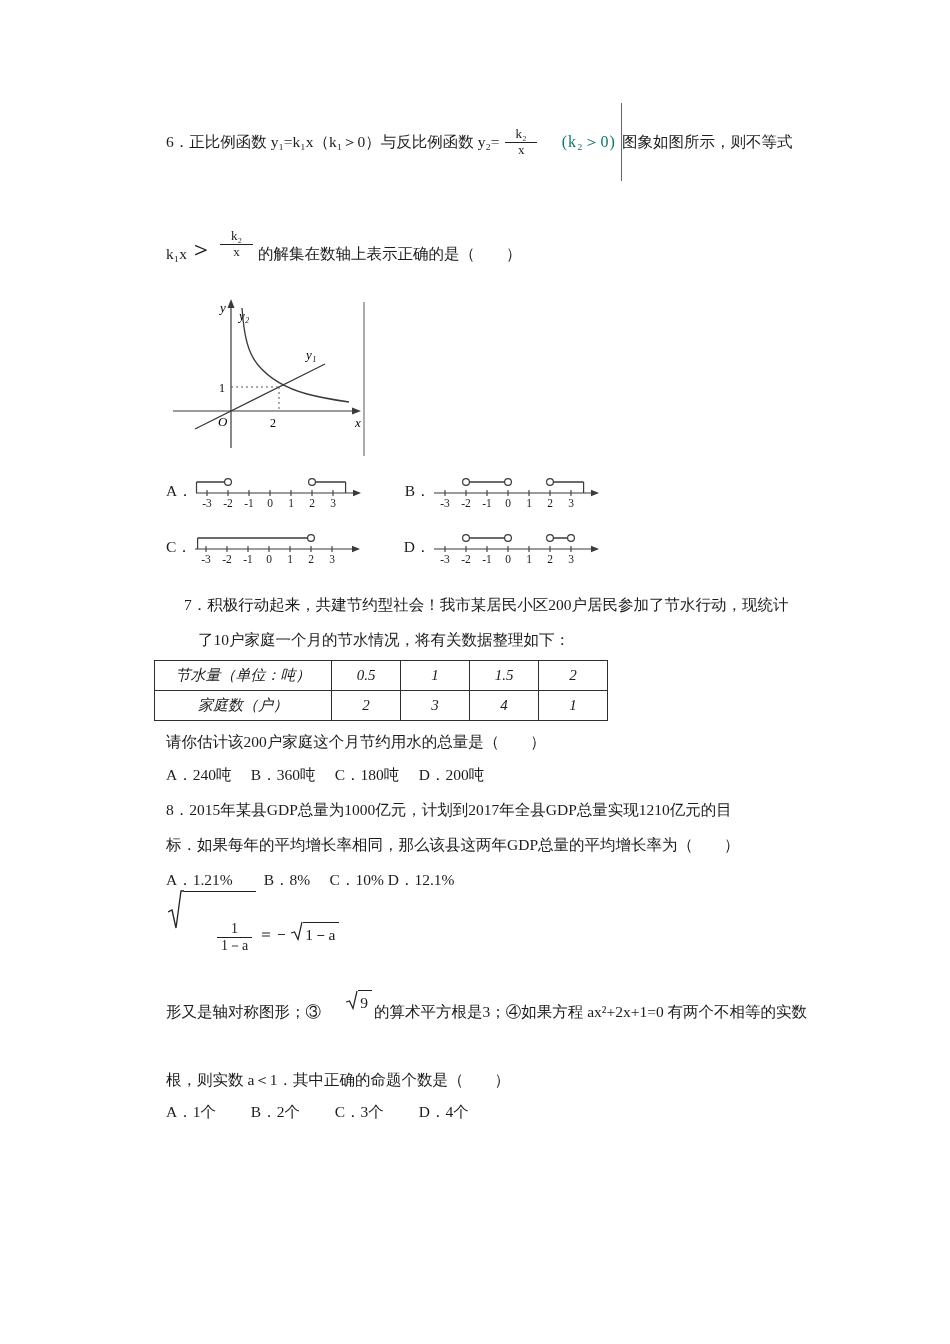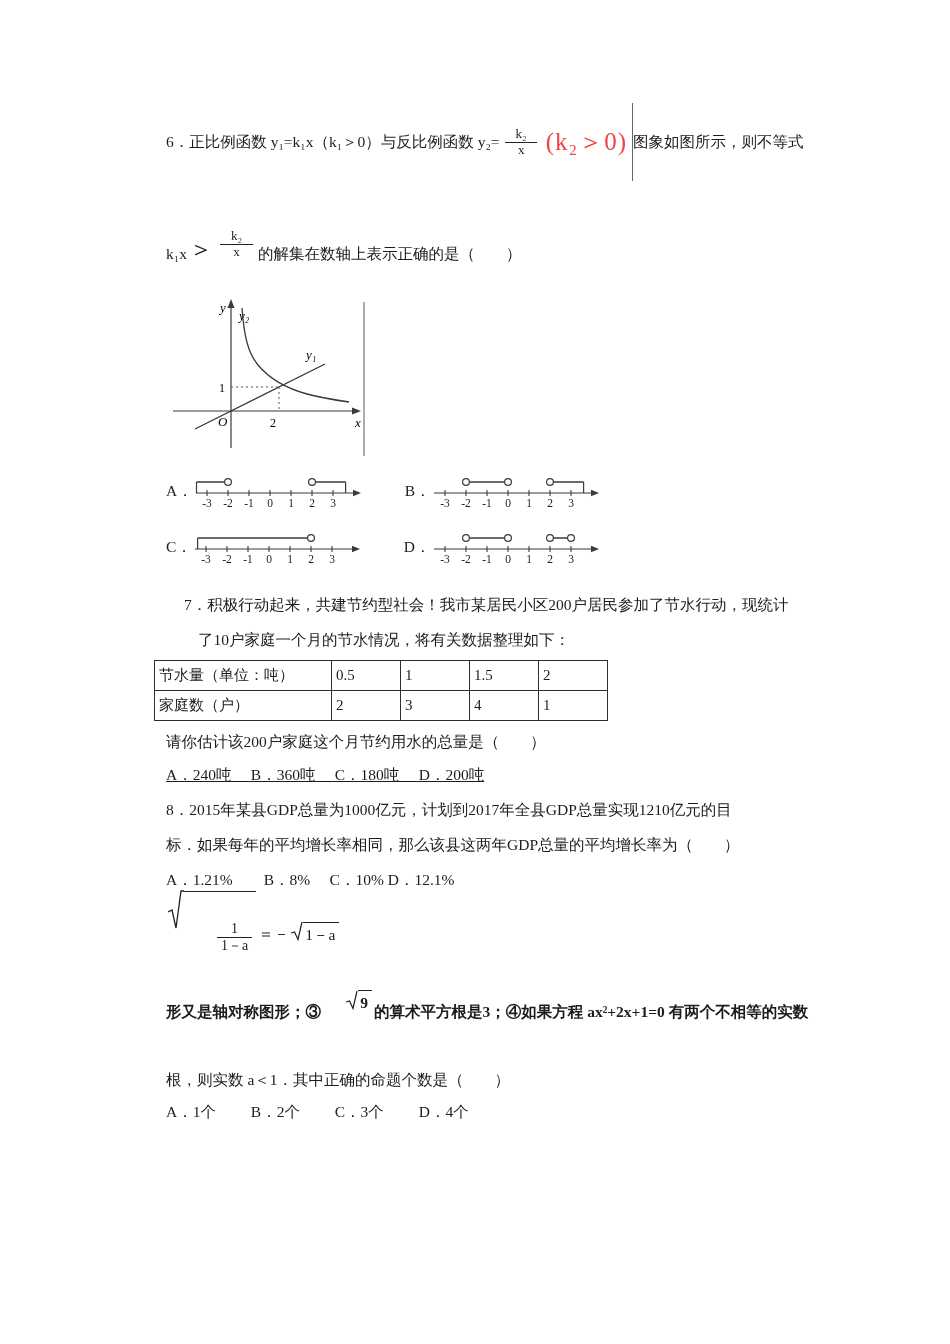--- a/index.html
+++ b/index.html
@@ -14,35 +14,35 @@
   .plain { position:absolute; white-space:pre; line-height:1.55; }
 
   
   .frac { display:inline-flex; flex-direction:column; align-items:center; line-height:1.15; text-align:center; margin:0 3px; }
   .frac .den { border-top:1.4px solid #222; }
   .frac-big { font-size:13px; }
   .frac-big .num, .frac-big .den { padding:0 13px; }
   .frac-sm { font-size:14px; margin:0; }
   .frac-sm .num, .frac-sm .den { padding:0 4px; }
 
-  .bigparen { font-size:25px; color:#ef4444; letter-spacing:1px; margin-left:3px; }
+  .bigparen { font-size:16px; color:#0f766e; letter-spacing:1px; margin-left:19px; }
   .vbar { width:1px; height:78px; background:#666; margin-left:5px; display:inline-block; }
   .gt-big { font-size:24px; padding:0 2px; position:relative; top:-4px; }
   .raised { position:relative; top:-10px; }
 
   
   .rad { display:inline-flex; align-items:flex-start; margin:0 2px; }
   .rad-body { border-top:1.4px solid #222; padding:0 4px 0 2px; margin-top:0.5px; }
   .rad svg { display:block; }
 
   
   table.datatable { border-collapse:collapse; }
   table.datatable td {
-    border:1.5px solid #2e2e2e; text-align:left; vertical-align:middle;
-    height:30px; font-size:15px; padding:0 4px;
+    border:1.5px solid #2e2e2e; text-align:center; vertical-align:middle;
+    height:30px; font-size:15px; padding:0 4px;font-style:italic;
   }
   table.datatable td.c0 { width:177px; }
   table.datatable td.cn { width:69px; }
 
   .opt-label { font-size:15.5px; }
   .spacer40 { display:inline-block; width:42px; }
   svg text { font-family:"Liberation Serif","DejaVu Serif",serif; }
   .axlabel { font-style:italic; }
 </style>
 </head>
@@ -219,21 +219,21 @@
       <td class="c0">家庭数（户）</td>
       <td class="cn">2</td>
       <td class="cn">3</td>
       <td class="cn">4</td>
       <td class="cn">1</td>
     </tr>
   </tbody>
     </table>
 
   <div class="plain" style="left:145px; top:730px;">请你估计该200户家庭这个月节约用水的总量是（　　）</div>
-  <div class="plain" style="left:145px; top:763px;text-decoration:underline;">A．240吨　 B．360吨 　C．180吨 　D．200吨</div>
+  <div class="plain" style="left:145px; top:763px;">A．240吨　 B．360吨 　C．180吨 　D．200吨</div>
 
   <div class="plain" style="left:145px; top:798px;">8．2015年某县GDP总量为1000亿元，计划到2017年全县GDP总量实现1210亿元的目</div>
   <div class="plain" style="left:145px; top:833px;">标．如果每年的平均增长率相同，那么该县这两年GDP总量的平均增长率为（　　）</div>
   <div class="plain" style="left:145px; top:868px;">A．1.21%　　B．8%　 C．10% D．12.1%</div>
 
   <div class="line" style="left:145px; top:903px; height:62px;">
     <span class="rad">
       <svg width="16" height="40" viewBox="0 0 16 40">
         <polyline points="0,22 4,20 8,38 13,1 16,1" fill="none" stroke="#222" stroke-width="1.3"></polyline>
       </svg>
@@ -246,21 +246,21 @@
     </span>
     <span>＝－</span>
     <span class="rad">
       <svg width="12" height="20" viewBox="0 0 12 20">
         <polyline points="0,12 3.5,11 7,18.5 11,1" fill="none" stroke="#222" stroke-width="1.2"></polyline>
       </svg>
       <span class="rad-body">1－a</span>
     </span>
   </div>
 
-  <div class="line" style="left:145px; top:990px; height:44px;font-weight:bold;">
+  <div class="line" style="left:145px; top:990px; height:44px;">
     <span>形又是轴对称图形；③</span>
     <span style="position:relative; top:-9px;">
       <span class="rad">
         <svg width="12" height="20" viewBox="0 0 12 20">
           <polyline points="0,12 3.5,11 7,18.5 11,1" fill="none" stroke="#222" stroke-width="1.2"></polyline>
         </svg>
         <span class="rad-body">9</span>
       </span>
     </span>
     <span>的算术平方根是3；④如果方程 ax²+2x+1=0 有两个不相等的实数</span>

